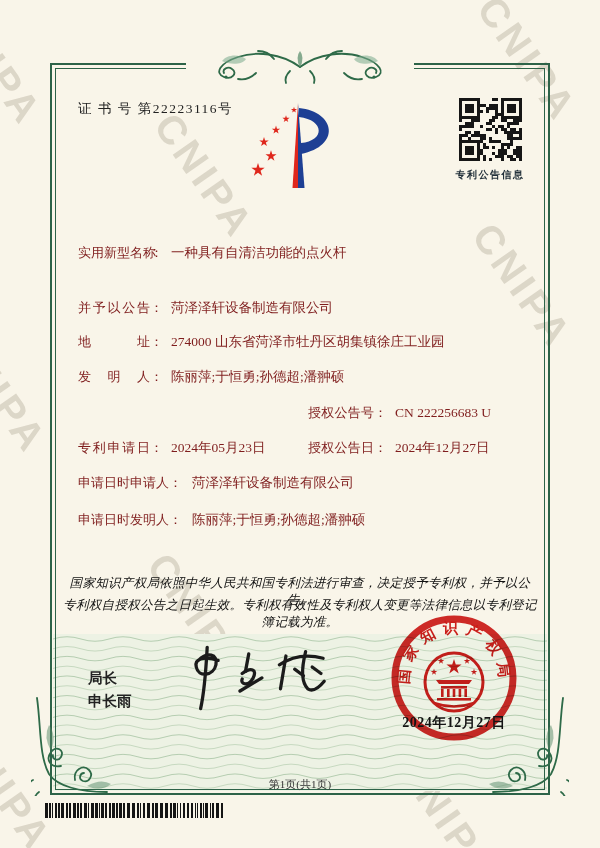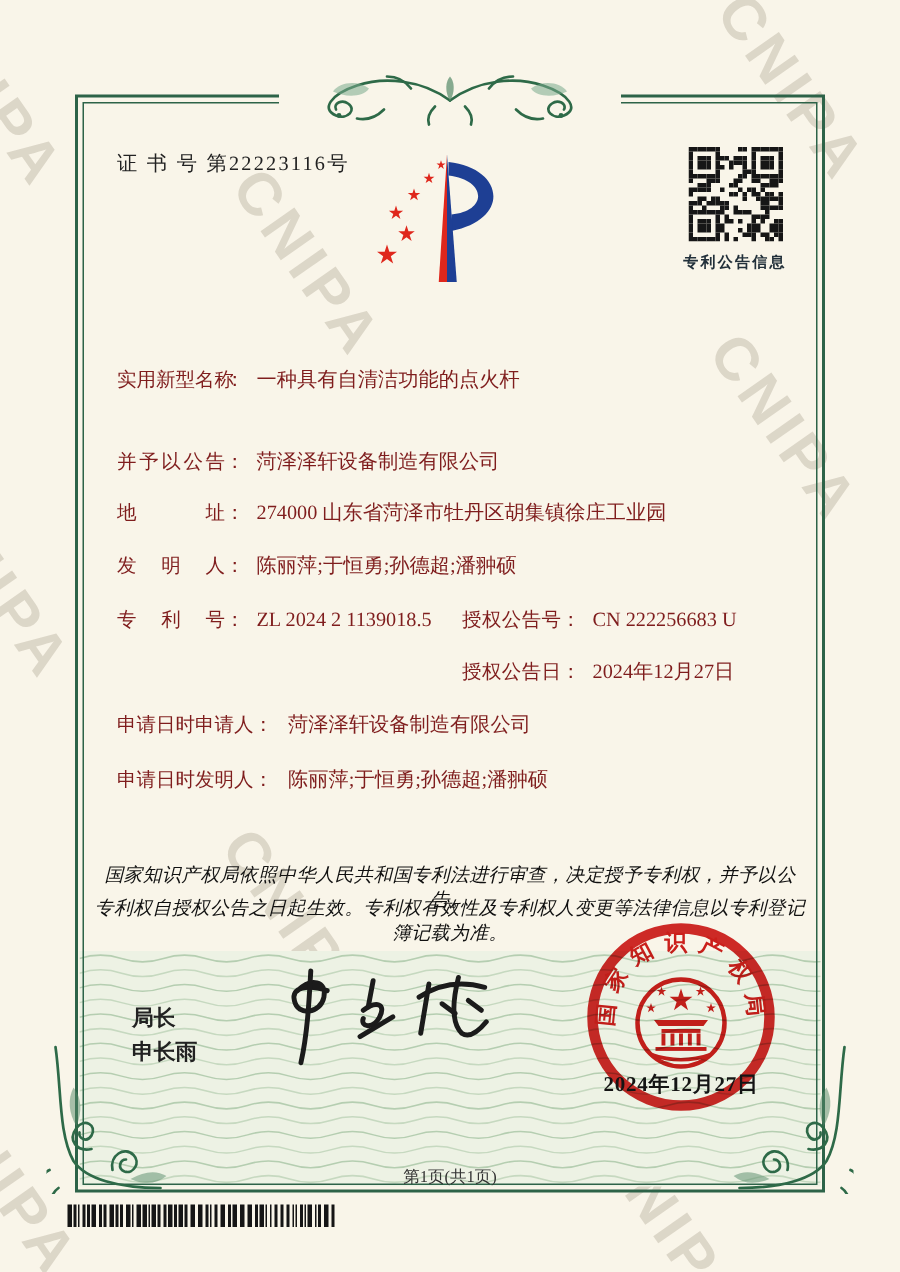--- a/index.html
+++ b/index.html
@@ -391,25 +391,25 @@
   </div>
   <div class="row" style="top:299px">
     <span class="flabel">并予以公告</span>：<span class="val">菏泽泽轩设备制造有限公司</span>
   </div>
   <div class="row" style="top:333px">
     <span class="flabel">地址</span>：<span class="val">274000 山东省菏泽市牡丹区胡集镇徐庄工业园</span>
   </div>
   <div class="row" style="top:368px">
     <span class="flabel">发明人</span>：<span class="val">陈丽萍;于恒勇;孙德超;潘翀硕</span>
   </div>
-  <div class="row" style="top:404px">
-    <span class="flabel">专利号</span>：<span class="val">ZL 2024 2 1139018.5</span>
-  </div>
   <div class="row rcol" style="top:404px">
     <span class="flabel w68">授权公告号</span>：<span class="val">CN 222256683 U</span>
+  </div>
+  <div class="row" style="top:439px">
+    <span class="flabel">专利申请日</span>：<span class="val">2024年05月23日</span>
   </div>
   <div class="row rcol" style="top:439px">
     <span class="flabel w68">授权公告日</span>：<span class="val">2024年12月27日</span>
   </div>
   <div class="row" style="top:474px">
     <span>申请日时申请人</span>：<span class="val" style="margin-left:10px">菏泽泽轩设备制造有限公司</span>
   </div>
   <div class="row" style="top:511px">
     <span>申请日时发明人</span>：<span class="val" style="margin-left:10px">陈丽萍;于恒勇;孙德超;潘翀硕</span>
   </div>

